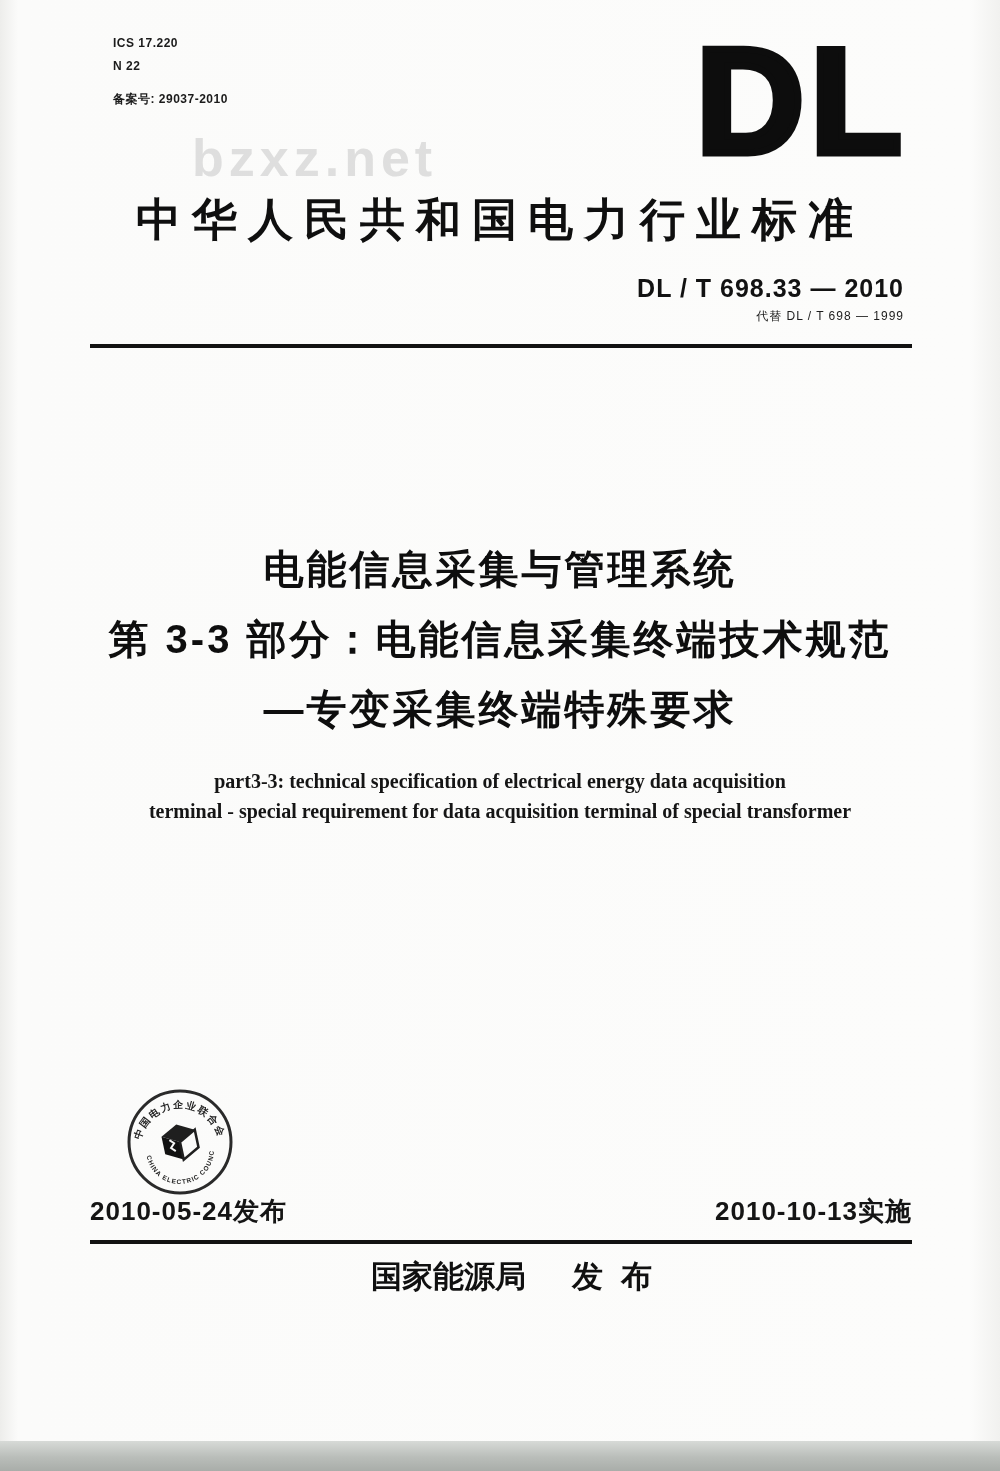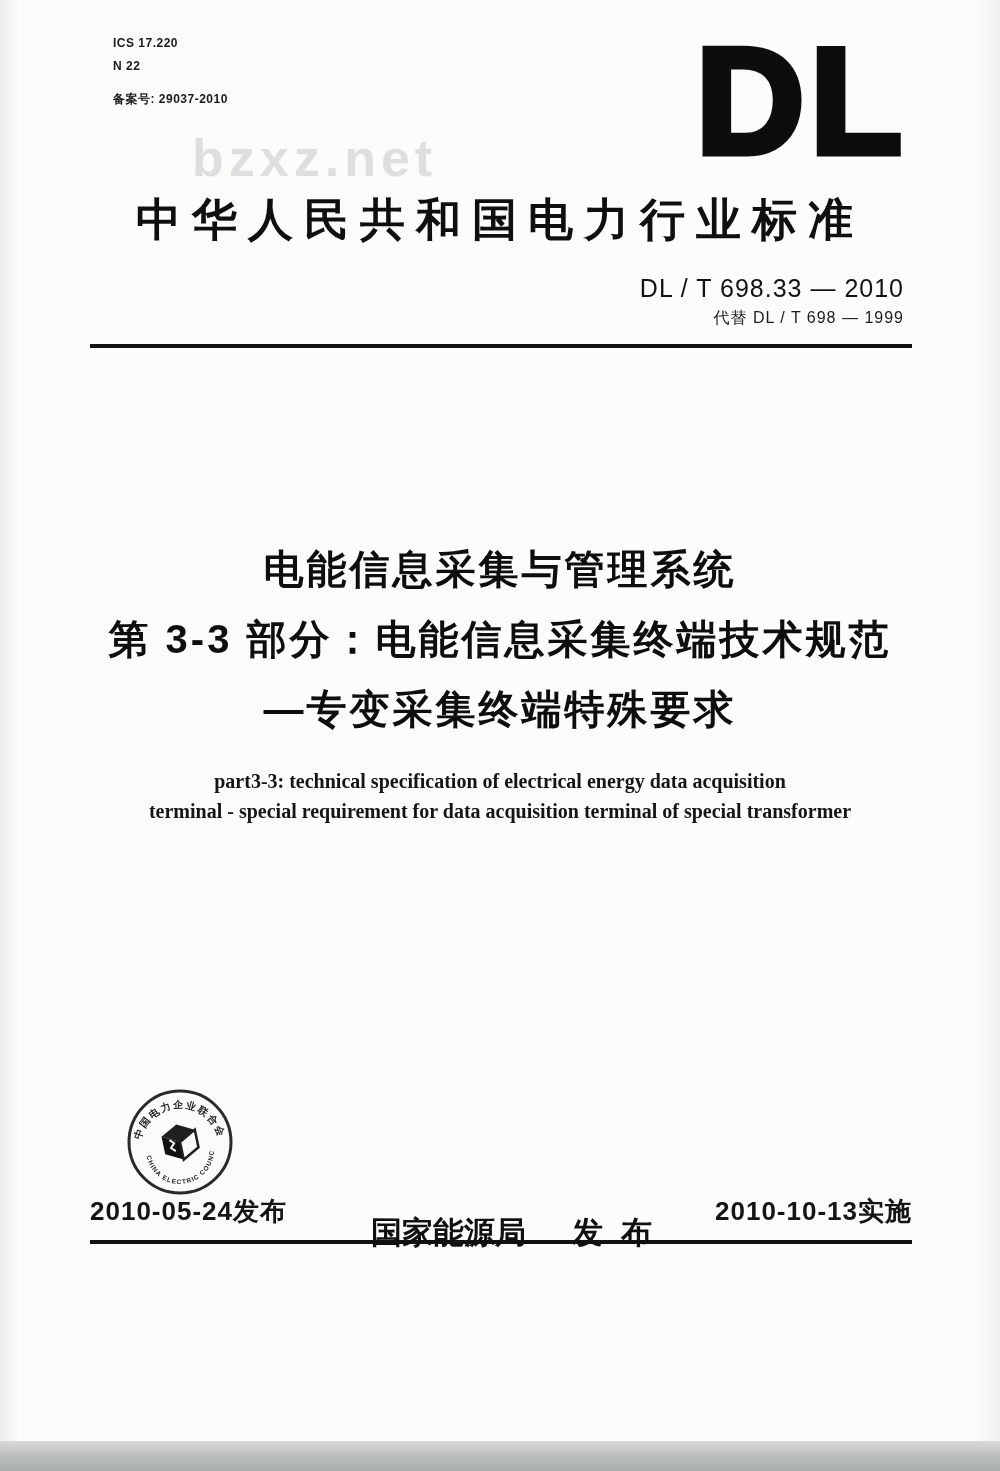--- a/index.html
+++ b/index.html
@@ -74,27 +74,27 @@
   
   .std-no-block {
     position: absolute;
     top: 274px;
     right: 96px;
     text-align: right;
     z-index: 2;
   }
   .std-no-block .number {
     font-size: 25px;
-    font-weight: normal;
+    font-weight: bold;
     letter-spacing: 1px;
     color: #121212;
   }
   .std-no-block .replaces {
     margin-top: 5px;
-    font-size: 16px;
+    font-size: 12px;
     letter-spacing: 1px;
     color: #1c1c1c;
   }
 
   .rule {
     position: absolute;
     left: 90px;
     width: 822px;
     height: 4px;
     background: #121212;
@@ -157,21 +157,21 @@
     font-size: 26px;
     font-weight: bold;
     letter-spacing: 1px;
     color: #151515;
     z-index: 2;
   }
 
   
   .publisher-row {
     position: absolute;
-    top: 1212px;
+    top: 1256px;
     left: 0;
     width: 100%;
     text-align: center;
     font-size: 31px;
     font-weight: 900;
     color: #101010;
     z-index: 2;
     padding-left: 41px;
   }
   .publisher-row .publish-word {

